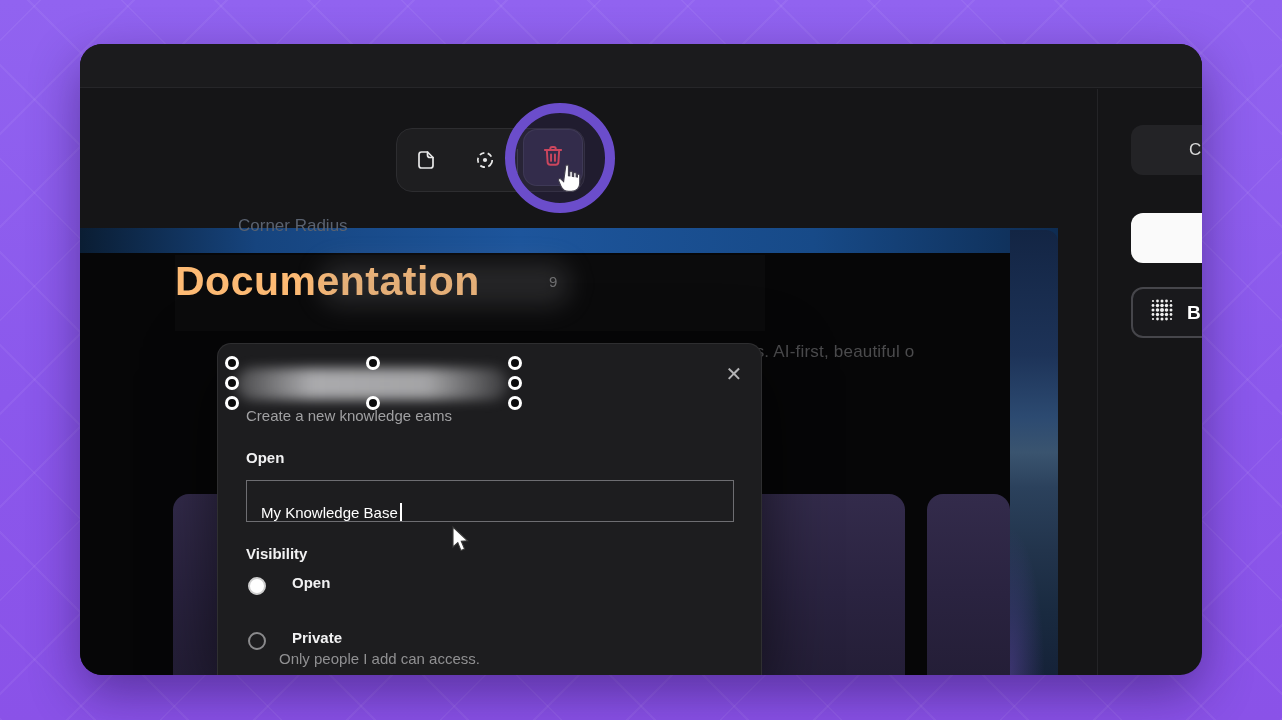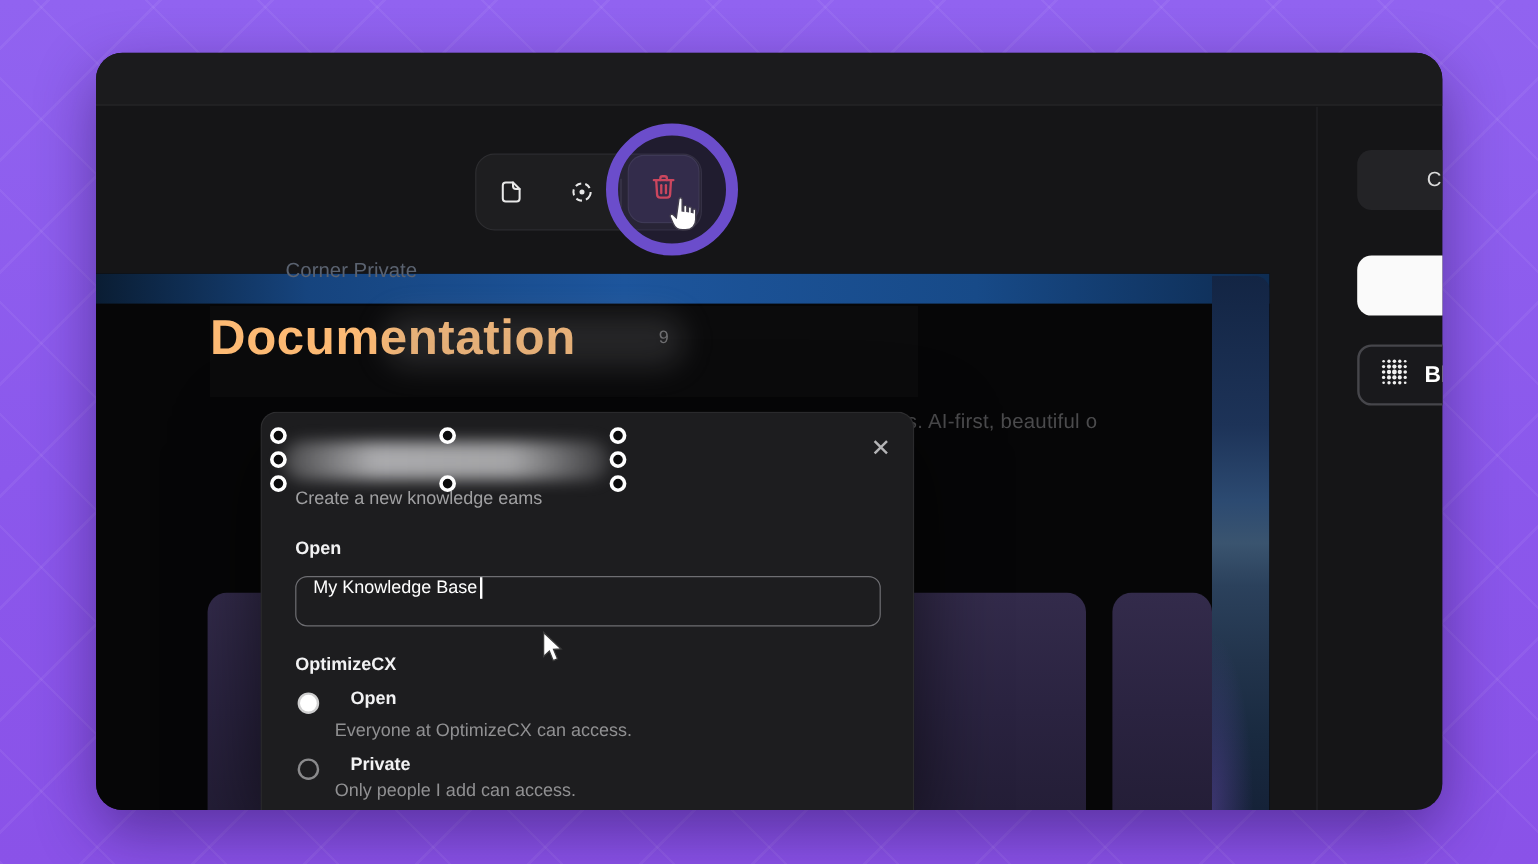--- a/index.html
+++ b/index.html
@@ -64,23 +64,23 @@
   .redact-blur { position:absolute; left:18px; top:24px; width:272px; height:32px; border-radius:16px;
     background:linear-gradient(90deg,rgba(170,170,172,.30),rgba(225,225,228,.72) 28%,rgba(228,228,230,.68) 70%,rgba(150,150,154,.22));
     filter:blur(6px); }
   .handle { position:absolute; width:14px; height:14px; border-radius:50%;
     background:#0b0b0c; border:3px solid #fff; transform:translate(-50%,-50%); }
   .modal-close { position:absolute; left:502px; top:16px; width:28px; height:28px;
     color:#b4b4b6; font-size:20px; line-height:28px; text-align:center; background:none; border:none; }
   .modal-sub { position:absolute; left:28px; top:63px; font-size:15px; color:#a0a0a2; }
   .field-label { position:absolute; left:28px; font-size:15px; font-weight:bold; color:#f2f2f3; }
   .name-input { position:absolute; left:28px; top:136px; width:488px; height:42px;
-    background:transparent; border:1px solid #6e6e72; border-radius:10px;
+    background:transparent; border:1px solid #6e6e72; border-radius:0;
     color:#ffffff; font-size:15px; padding:0 14px; font-family:"Liberation Sans",sans-serif;
-    display:flex; align-items:flex-start; }
+    display:flex; align-items:flex-end; }
   .caret { display:inline-block; width:2px; height:18px; background:#fff; margin-left:2px; vertical-align:-3px; }
   .radio-dot { position:absolute; left:30px; width:18px; height:18px; border-radius:50%;
     border:2px solid #8a8a8c; background:transparent; }
   .radio-dot.selected { background:#ffffff; border-color:#cfcfcf; }
   .radio-label { position:absolute; left:74px; font-size:15px; font-weight:bold; color:#f2f2f3; }
   .radio-desc { position:absolute; left:61px; font-size:15px; color:#909092; }
 
   
   .side-btn { position:absolute; left:1051px; width:160px; border-radius:12px; border:none; }
   .side-btn.b1 { top:81px;  height:50px; background:#232326; }
@@ -108,21 +108,21 @@
     <div class="dim-sup">9</div>
     <div class="dim-par" style="left:158px; top:115px;">Mee</div>
     <div class="dim-par" style="left:158px; top:145px;">kno</div>
     <div class="dim-par" style="left:642px; top:114px; color:#4b4b4d;">eams. AI-first, beautiful o</div>
     <div class="dim-section">Guid</div>
     <div class="card card-a"></div>
     <div class="card card-b"></div>
     <div class="wallpaper"></div>
   </div>
 
-  <div class="corner-radius-label">Corner Private</div>
+  <div class="corner-radius-label">Corner Radius</div>
 
   <div class="toolbar">
     <button class="tb-btn" style="left:6px;">
       <span>
         <svg width="24" height="24" viewBox="0 0 24 24" fill="none" stroke="#e8e8e8" stroke-width="1.7" stroke-linejoin="round" stroke-linecap="round">
           <path d="M13.5 4H7.5C6.1 4 5 5.1 5 6.5v11C5 18.9 6.1 20 7.5 20h9c1.4 0 2.5-1.1 2.5-2.5V9.5Z"></path>
           <path d="M13.5 4v3c0 1.4 1.1 2.5 2.5 2.5h3"></path>
         </svg>
       </span>
     </button>
@@ -169,25 +169,24 @@
 
     <button class="modal-close">✕</button>
     <div class="modal-sub">Create a new knowledge eams</div>
 
     <div class="field-label" style="top:105px;">Open</div>
     <div class="name-input">
       <span>My Knowledge Base</span>
         <span class="caret"></span>
     </div>
 
-    <div class="field-label" style="top:201px;">OptimizeCX</div>
+    <div class="field-label" style="top:201px;">Visibility</div>
 
     <div class="radio-dot selected" style="top:233px;"></div>
     <div class="radio-label" style="top:230px;">Open</div>
-    <div class="radio-desc" style="top:256px;">Everyone at OptimizeCX can access.</div>
 
     <div class="radio-dot" style="top:288px;"></div>
     <div class="radio-label" style="top:285px;">Private</div>
     <div class="radio-desc" style="top:306px;">Only people I add can access.</div>
   </div>
 
   <div class="cursor" style="left:369px; top:481px;">
     <svg width="22" height="30" viewBox="0 0 22 30">
       <path d="M4 2 L4 22 L8.8 17.6 L12 25.6 L15.6 24 L12.3 16.2 L18.6 15.8 Z" fill="#ffffff" stroke="#3a3a3a" stroke-width="1.1"></path>
     </svg>

